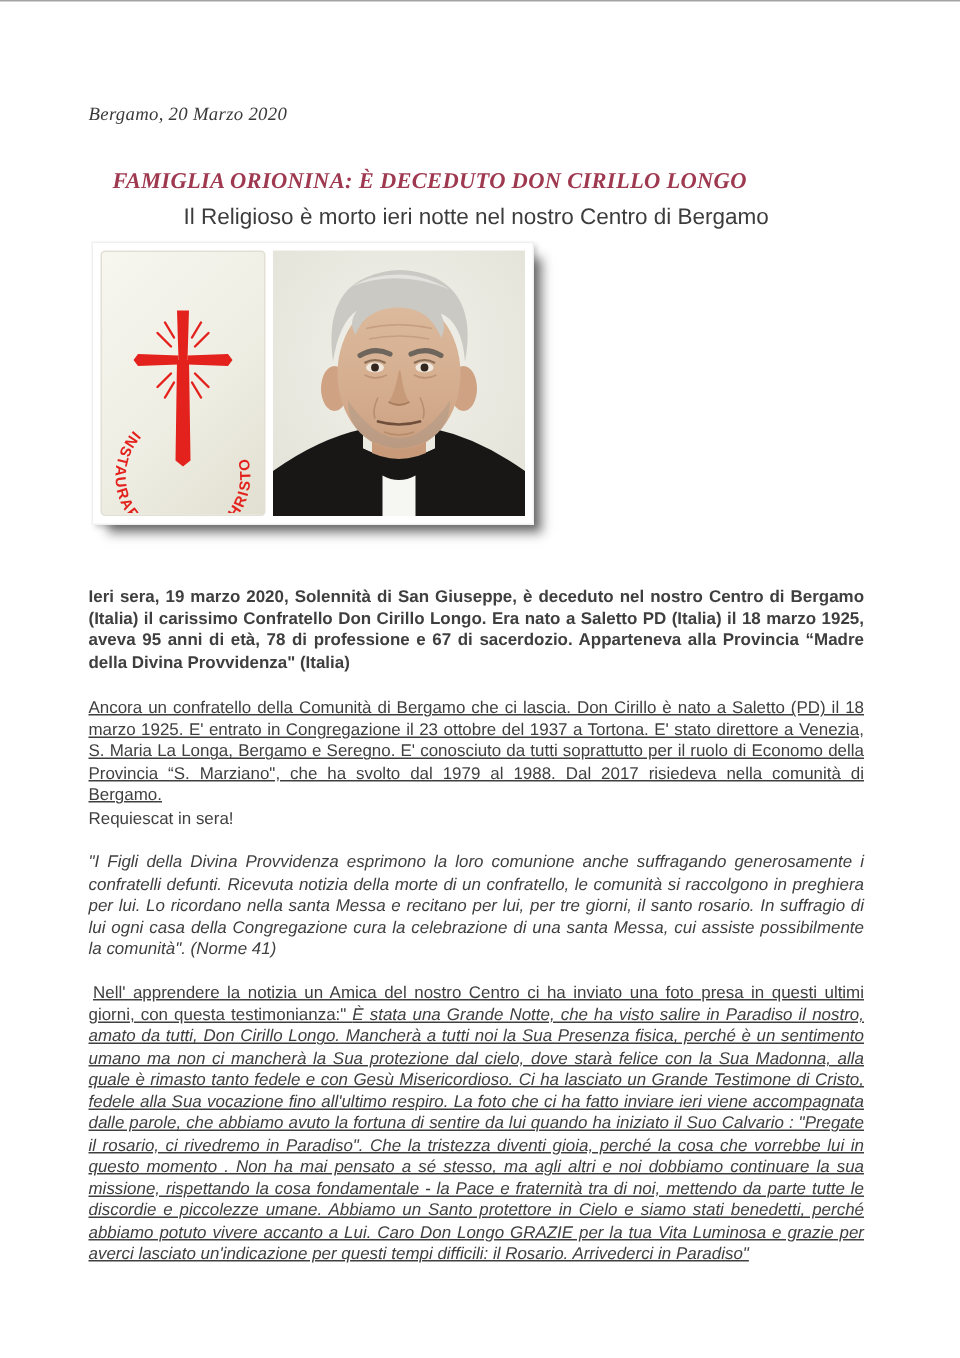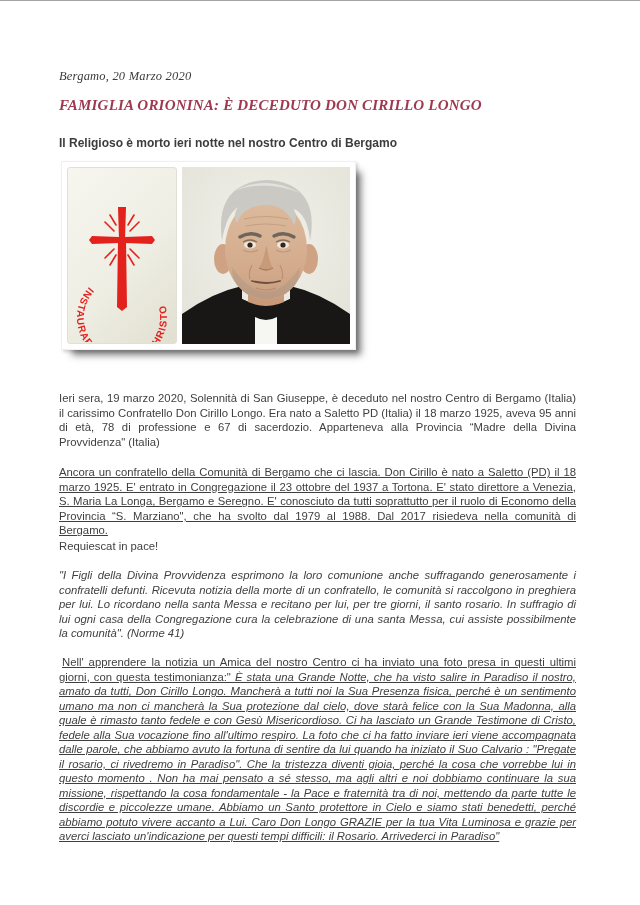--- a/index.html
+++ b/index.html
@@ -15,21 +15,21 @@
     font-family:"Liberation Serif", serif;font-style:italic;
     font-size:12.5px;color:#3a3a3a;letter-spacing:.2px;
   }
   .main-title{
     position:absolute;left:59px;top:96px;width:560px;
     font-family:"Liberation Serif", serif;font-style:italic;font-weight:bold;
     font-size:15px;color:#9e3950;letter-spacing:.2px;
   }
   .subtitle{
     position:absolute;left:59px;top:135px;width:517px;
-    font-size:12px;font-weight:bold;color:#3c3c3c;
+    font-size:15px;font-weight:normal;color:#3c3c3c;text-align:center;
   }
 
   .photo-block{
     position:absolute;left:61px;top:160px;
     background:#ffffff;padding:5px;display:flex;gap:5px;
     border:1px solid #f0f0f0;
     box-shadow:8px 8px 7px -3px rgba(45,45,45,.62), 2px 2px 3px rgba(90,90,90,.25);
   }
   .logo-box{
     width:110px;height:177px;
@@ -37,35 +37,35 @@
     border-radius:3px;border:1px solid #e2e0d4;box-sizing:border-box;
     display:flex;align-items:center;justify-content:center;
   }
   .portrait-box{width:168px;height:177px;background:#ebeae2;overflow:hidden;}
 
   .para{
     position:absolute;left:59px;width:517px;
     font-size:11.3px;line-height:14.5px;text-align:justify;
     color:#3f3f3f;
   }
-  .para.bold{font-weight:normal;top:379px;font-size:11.3px;}
+  .para.bold{font-weight:bold;top:379px;font-size:11.3px;}
   .para.p2{top:453px;text-decoration:underline;}
   .para.requiescat{top:527px;text-align:left;}
   .para.quote{top:556px;font-style:italic;}
   .para.last{top:643px;text-indent:3px;text-decoration:underline;}
   .para.last .quoted{font-style:italic;}
 </style>
 </head>
 <body>
 
 <div class="page">
 
   <div class="date-line">Bergamo, 20 Marzo 2020</div>
 
-  <h1 class="main-title" style="margin:0;font-style:italic;">FAMIGLIA ORIONINA: È DECEDUTO DON CIRILLO LONGO</h1>
+  <h1 class="main-title" style="margin:16px;font-style:italic;">FAMIGLIA ORIONINA: È DECEDUTO DON CIRILLO LONGO</h1>
 
   <div class="subtitle">Il Religioso è morto ieri notte nel nostro Centro di Bergamo</div>
 
   <div class="photo-block">
 
     <div class="logo-box">
       <svg width="108" height="173" viewBox="0 0 108 173">
         <defs>
           <path id="arcPath" d="M 22.5 116.5 A 45 45 0 1 0 85.5 116.5" fill="none"></path>
         </defs>
@@ -153,19 +153,19 @@
         <path d="M 62 52 Q 84 47 106 52" stroke="#bb9274" stroke-width="1" fill="none" opacity="0.65"></path>
         <path d="M 64 59 Q 84 55 104 59" stroke="#bb9274" stroke-width="1" fill="none" opacity="0.65"></path>
       </svg>
     </div>
   </div>
 
   <p class="para bold">Ieri sera, 19 marzo 2020, Solennità di San Giuseppe, è deceduto nel nostro Centro di Bergamo (Italia) il carissimo Confratello Don Cirillo Longo. Era nato a Saletto PD (Italia) il 18 marzo 1925, aveva 95 anni di età, 78 di professione e 67 di sacerdozio. Apparteneva alla Provincia “Madre della Divina Provvidenza" (Italia)</p>
 
   <p class="para p2">Ancora un confratello della Comunità di Bergamo che ci lascia. Don Cirillo è nato a Saletto (PD) il 18 marzo 1925. E' entrato in Congregazione il 23 ottobre del 1937 a Tortona. E' stato direttore a Venezia, S. Maria La Longa, Bergamo e Seregno. E' conosciuto da tutti soprattutto per il ruolo di Economo della Provincia “S. Marziano", che ha svolto dal 1979 al 1988. Dal 2017 risiedeva nella comunità di Bergamo.</p>
 
-  <p class="para requiescat">Requiescat in pace!</p>
+  <p class="para requiescat">Requiescat in sera!</p>
 
   <p class="para quote">"I Figli della Divina Provvidenza esprimono la loro comunione anche suffragando generosamente i confratelli defunti. Ricevuta notizia della morte di un confratello, le comunità si raccolgono in preghiera per lui. Lo ricordano nella santa Messa e recitano per lui, per tre giorni, il santo rosario.  In suffragio di lui ogni casa della Congregazione cura la celebrazione di una santa Messa, cui assiste possibilmente la comunità". (Norme 41)</p>
 
   <p class="para last"><span>Nell' apprendere la notizia un Amica del nostro Centro ci ha inviato una foto presa in questi ultimi giorni, con questa testimonianza:" </span><span class="quoted">È stata una Grande Notte, che ha visto salire in Paradiso il nostro, amato da tutti, Don Cirillo Longo. Mancherà a tutti noi la Sua Presenza fisica, perché è un sentimento umano ma non ci mancherà la Sua protezione dal cielo, dove starà felice con la Sua Madonna, alla quale è rimasto tanto fedele e con Gesù Misericordioso. Ci ha lasciato un Grande Testimone di Cristo, fedele alla Sua vocazione fino all'ultimo respiro. La foto che ci ha fatto inviare ieri viene accompagnata dalle parole, che abbiamo avuto la fortuna di sentire da lui quando ha iniziato il Suo Calvario : "Pregate il rosario, ci rivedremo in Paradiso". Che la tristezza diventi gioia, perché la cosa che vorrebbe lui in questo momento . Non ha mai pensato a sé stesso, ma agli altri e noi dobbiamo continuare la sua missione, rispettando la cosa fondamentale - la Pace e fraternità tra di noi, mettendo da parte tutte le discordie e piccolezze umane. Abbiamo un Santo protettore in Cielo e siamo stati benedetti, perché abbiamo potuto vivere accanto a Lui. Caro Don Longo GRAZIE per la tua Vita Luminosa e grazie per averci lasciato un'indicazione per questi tempi difficili: il Rosario. Arrivederci in Paradiso"</span></p>
 
 </div>
 
 </body></html>

